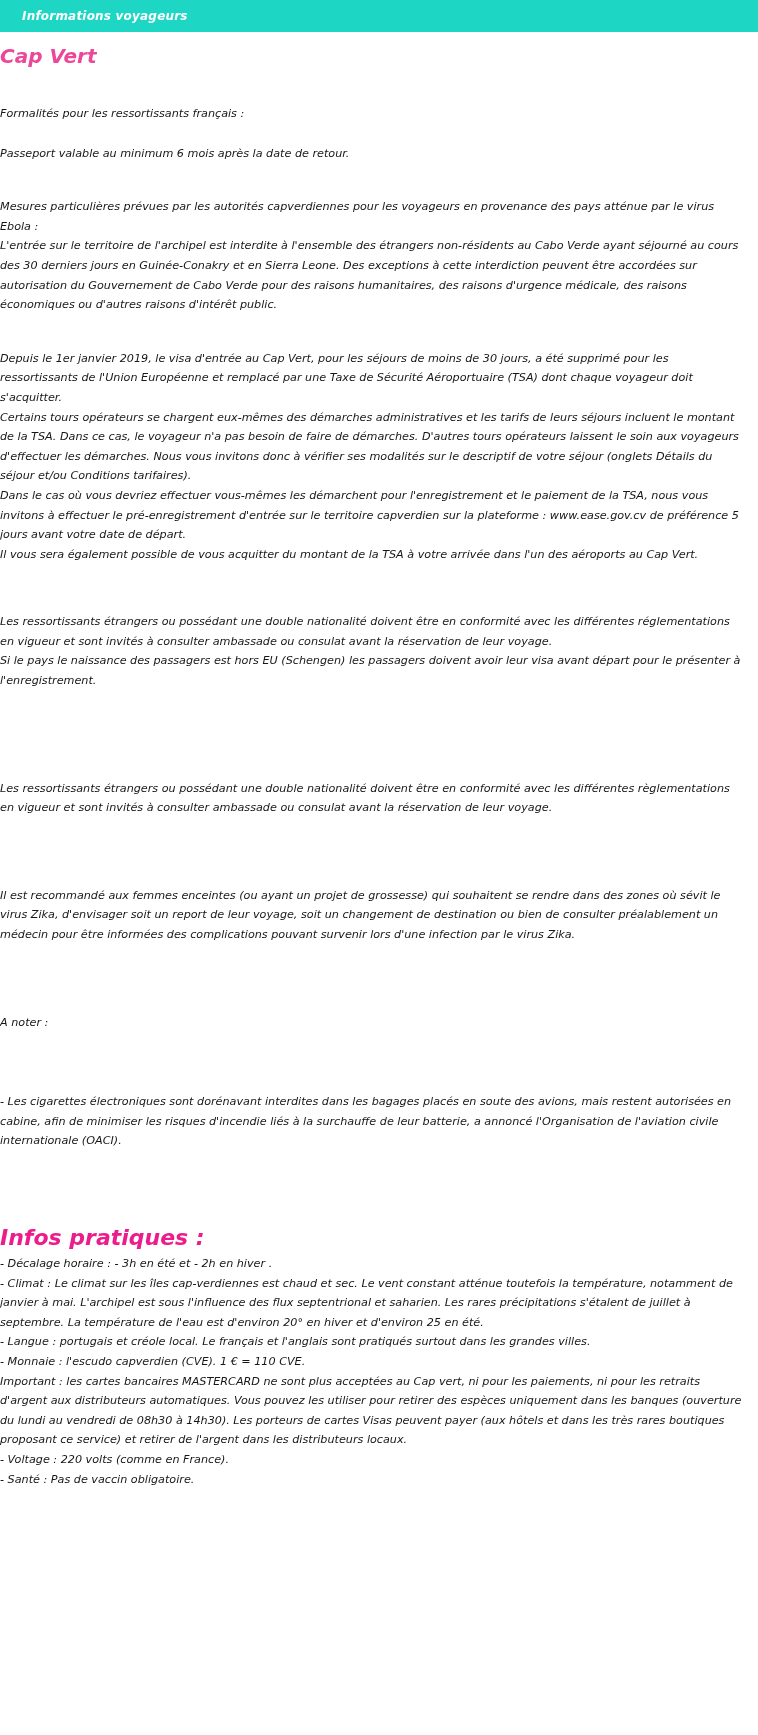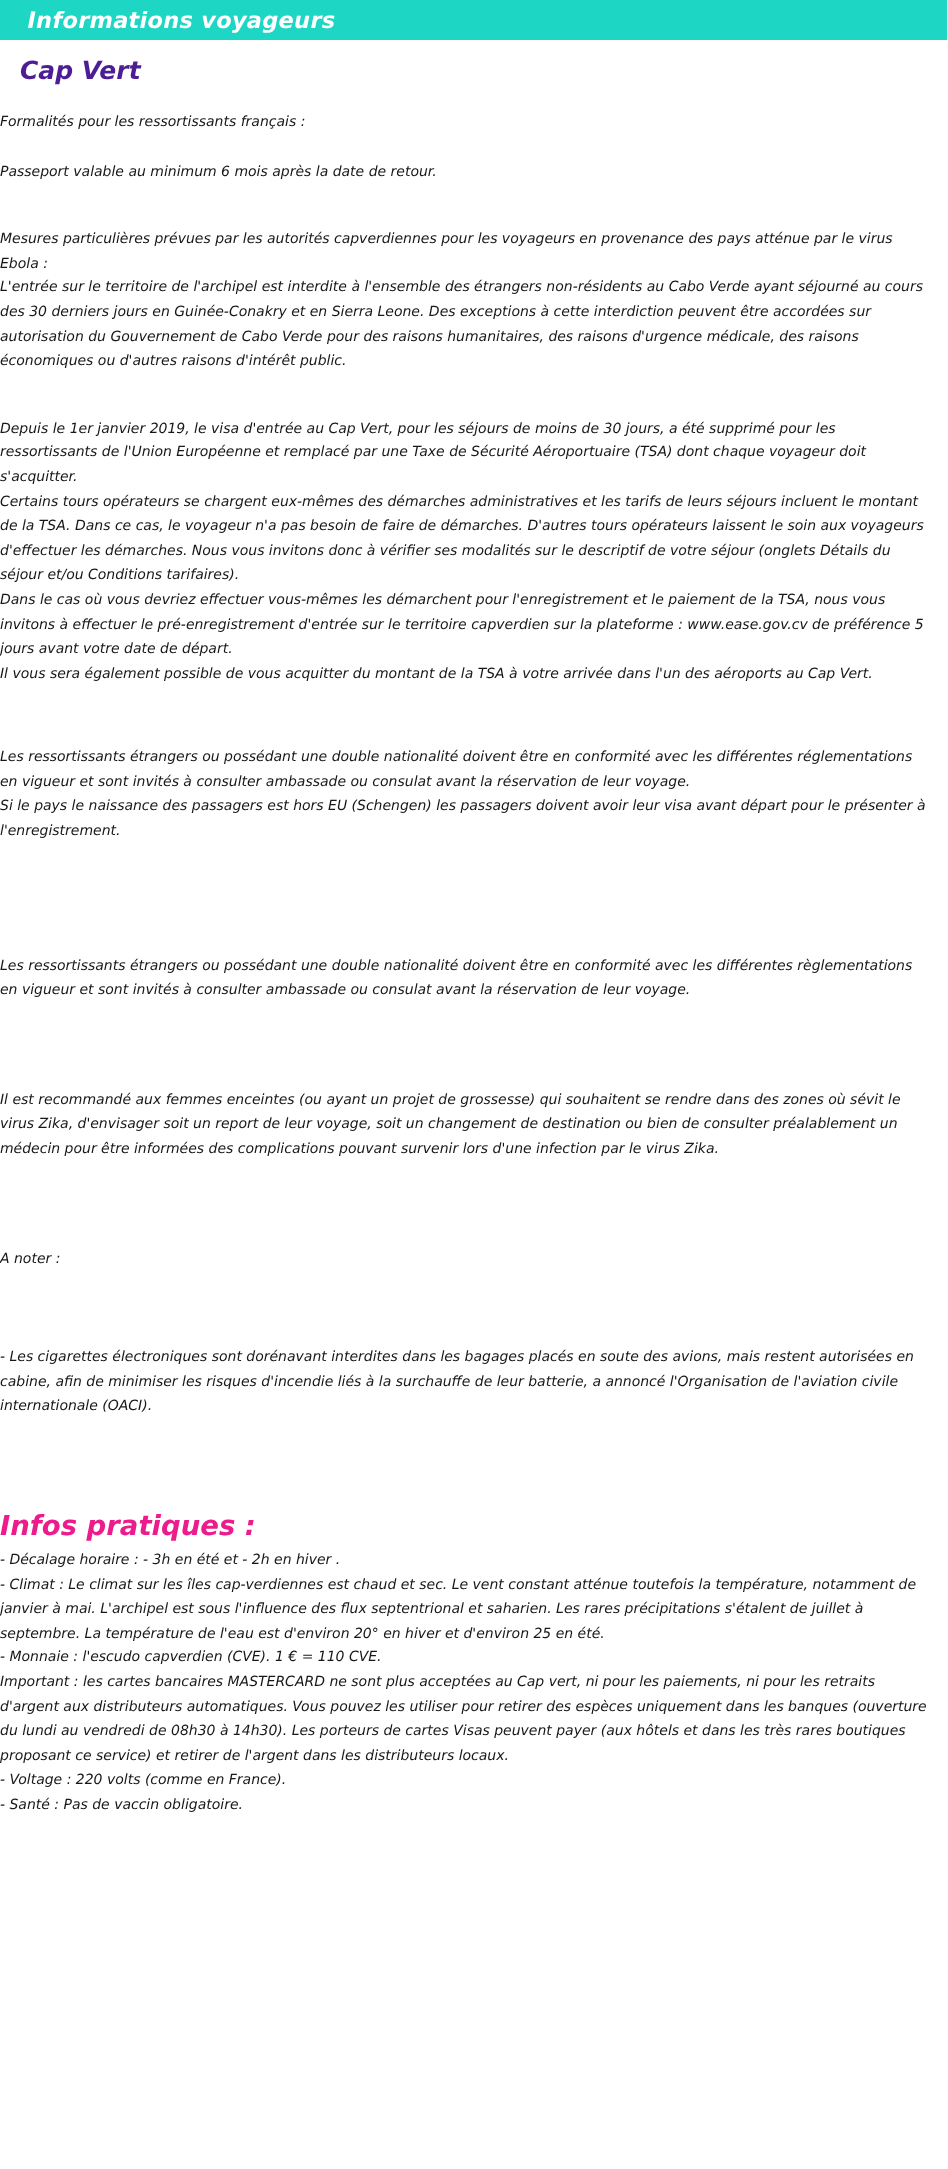--- a/index.html
+++ b/index.html
@@ -24,34 +24,34 @@
     background: #1ed6c4;
     height: 32px;
     display: flex;
     align-items: center;
     padding-left: 22px;
   }
   .header-title {
     color: #ffffff;
     font-style: italic;
     font-weight: bold;
-    font-size: 18px;
+    font-size: 12px;
     letter-spacing: 0.2px;
     font-family: "DejaVu Sans", sans-serif;
   }
   .content {
     padding: 0 12px 20px 0;
   }
   .destination-title {
-    color: #4c1d95;
+    color: #ec4899;
     font-style: italic;
     font-weight: bold;
     font-size: 20px;
-    margin: 12px 0 0 0;
-    padding-left: 16px;
+    margin: 12px 0 16px 0;
+    padding-left: 0;
   }
   .section-title {
     color: #ec1c8c;
     font-style: italic;
     font-weight: bold;
     font-size: 22px;
     margin: 14px 0 4px 0;
   }
   p.body-text {
     font-style: italic;
@@ -117,19 +117,20 @@
     <div class="gap-sm"></div>
     <p class="body-text">- Les cigarettes électroniques sont dorénavant interdites dans les bagages placés en soute des avions, mais restent autorisées en cabine, afin de minimiser les risques d'incendie liés à la surchauffe de leur batterie, a annoncé l'Organisation de l'aviation civile internationale (OACI).</p>
 
     <div class="gap-xl"></div>
     <div class="gap-sm"></div>
 
     <h2 class="section-title">Infos pratiques :</h2>
 
     <p class="body-text">- Décalage horaire : - 3h en été et - 2h en hiver .</p>
     <p class="body-text">- Climat : Le climat sur les îles cap-verdiennes est chaud et sec. Le vent constant atténue toutefois la température, notamment de janvier à mai. L'archipel est sous l'influence des flux septentrional et saharien. Les rares précipitations s'étalent de juillet à septembre. La température de l'eau est d'environ 20° en hiver et d'environ 25 en été.</p>
+    <p class="body-text">- Langue : portugais et créole local. Le français et l'anglais sont pratiqués surtout dans les grandes villes.</p>
     <p class="body-text">- Monnaie : l'escudo capverdien (CVE). 1 € = 110 CVE.</p>
     <p class="body-text"> Important : les cartes bancaires MASTERCARD ne sont plus acceptées au Cap vert, ni pour les paiements, ni pour les retraits d'argent aux distributeurs automatiques. Vous pouvez les utiliser pour retirer des espèces uniquement dans les banques (ouverture du lundi au vendredi de 08h30 à 14h30). Les porteurs de cartes Visas peuvent payer (aux hôtels et dans les très rares boutiques proposant ce service) et retirer de l'argent dans les distributeurs locaux.</p>
     <p class="body-text">- Voltage : 220 volts (comme en France).</p>
     <p class="body-text">- Santé : Pas de vaccin obligatoire.</p>
 
   </div>
 </div>
 
 </body></html>

